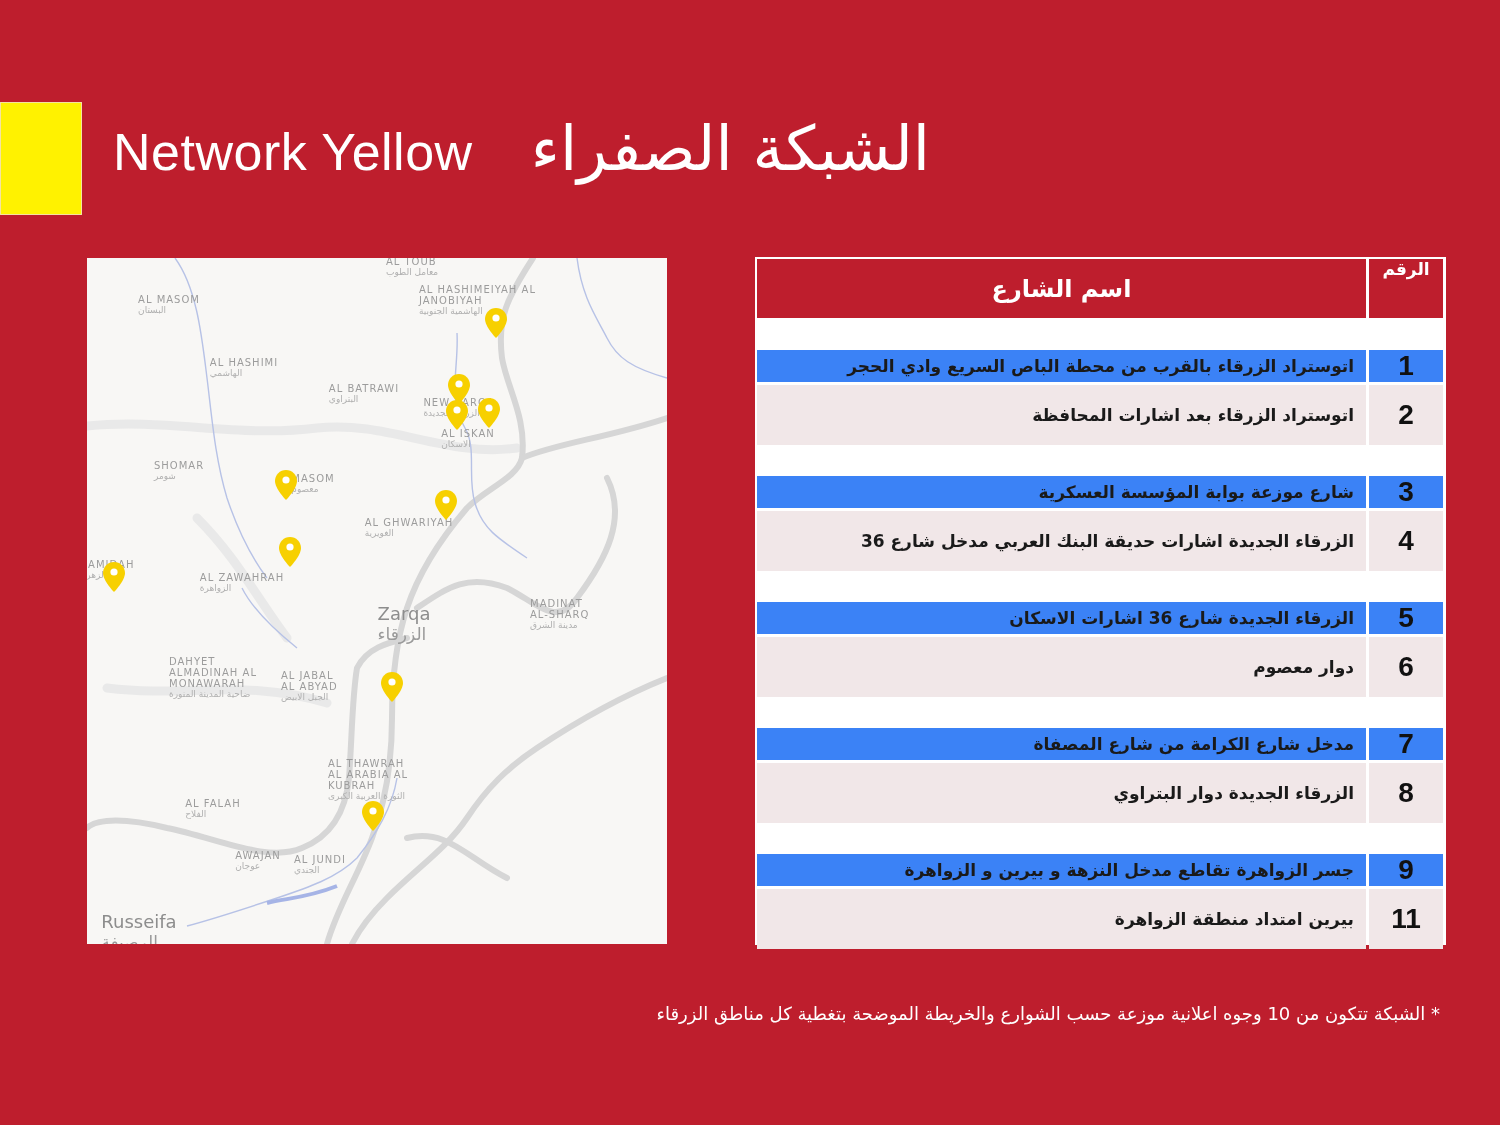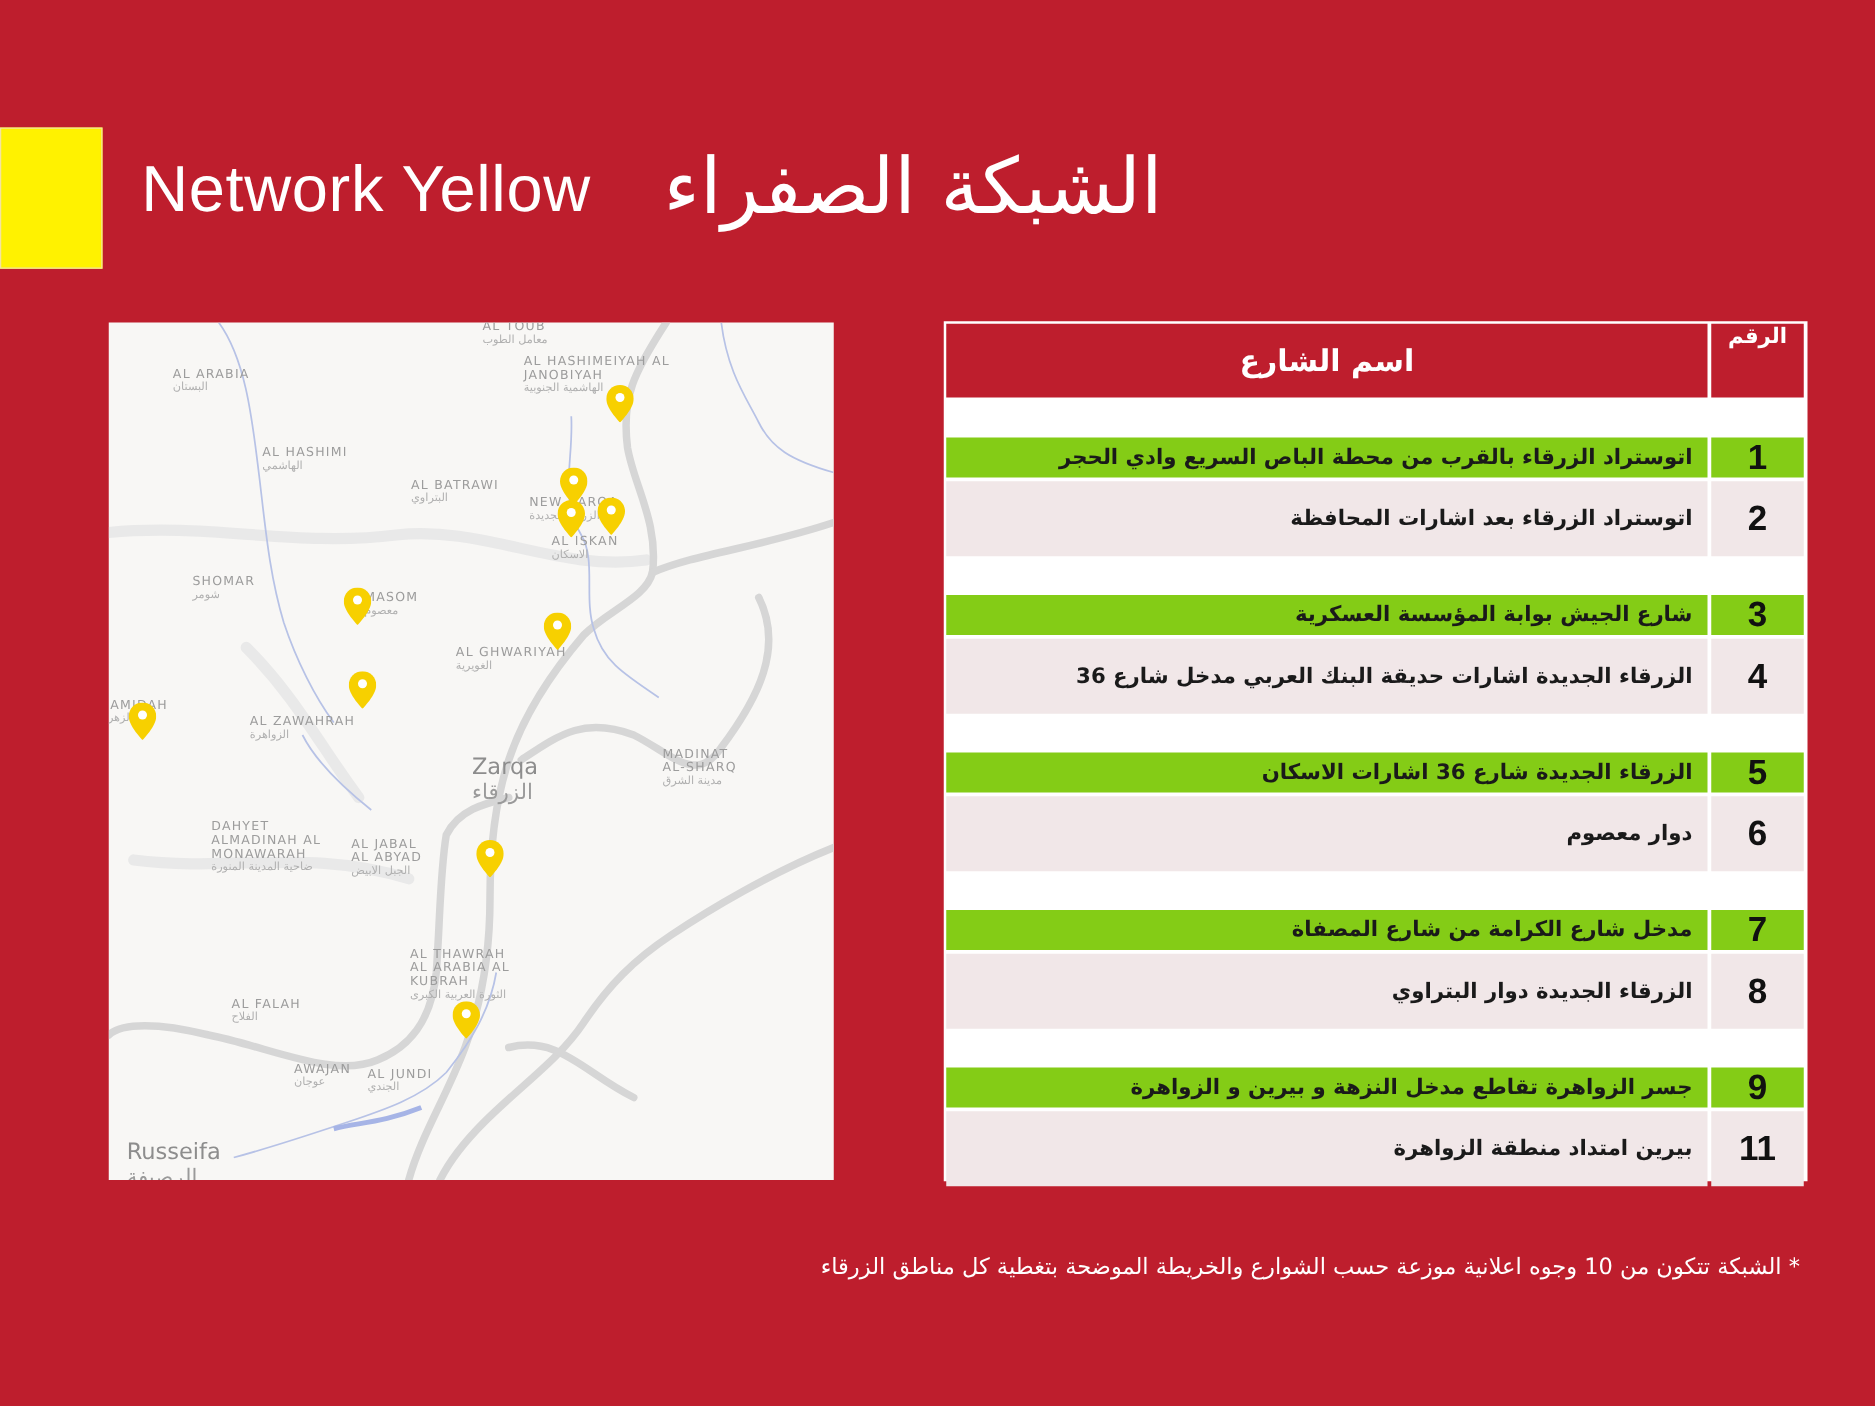--- a/index.html
+++ b/index.html
@@ -48,21 +48,21 @@
       width: 74px; margin-left: 3px; display: flex; align-items: center; justify-content: center;
       font-family: "Liberation Sans", sans-serif; font-weight: bold; font-size: 28px; color: #111;
     }
     .cell-name {
       flex: 1; display: flex; align-items: center; justify-content: flex-start; direction: rtl;
       padding-right: 12px; font-family: "DejaVu Sans", sans-serif; font-weight: bold; font-size: 17px; color: #1a1a1a;
     }
     .t-row.head .cell-num, .t-row.head .cell-name { background: #be1e2d; color: #ffffff; }
     .t-row.head .cell-name { justify-content: center; padding-right: 0; font-size: 24px; }
     .t-row.head .cell-num { font-family: "DejaVu Sans", sans-serif; font-size: 17px; align-items: flex-start; box-sizing: border-box; }
-    .t-row.odd .cell-num, .t-row.odd .cell-name { background: #84cc16; margin-top: 28px; }
+    .t-row.odd .cell-num, .t-row.odd .cell-name { background: #3b82f6; margin-top: 28px; }
     .t-row.even .cell-num, .t-row.even .cell-name { background: #f1e7e8; }
     .footnote {
       position: absolute; right: 60px; top: 1003px; direction: rtl; white-space: nowrap;
       font-family: "DejaVu Sans", sans-serif; font-size: 18px; color: #ffffff;
     }
   </style>
 </head>
 <body>
 
 <div class="yellow-square"></div>
@@ -96,21 +96,21 @@
       <path d="M490 0 C495 40 510 60 520 80 C530 100 545 110 580 120"></path>
       <path d="M155 330 C165 350 185 370 210 390"></path>
       <path d="M310 520 C305 550 290 575 270 600 C250 620 220 630 190 640 C160 650 130 660 100 668"></path>
       <path d="M262 0 L262 686" stroke="none"></path>
     </g>
     <path d="M250 628 C220 640 200 640 180 645" fill="none" stroke="#a6b4e6" stroke-width="4"></path>
   </svg>
 
   <div class="map-labels">
     <div class="map-label" style="left:325px;top:-2px"><span>AL TOUB</span><span class="ar">معامل الطوب</span></div>
-    <div class="map-label" style="left:82px;top:36px"><span>AL ARABIA</span><span class="ar">البستان</span></div>
+    <div class="map-label" style="left:82px;top:36px"><span>AL MASOM</span><span class="ar">البستان</span></div>
     <div class="map-label" style="left:392px;top:26px;white-space:normal;width:120px"><span>AL HASHIMEIYAH AL JANOBIYAH</span><span class="ar">الهاشمية الجنوبية</span></div>
     <div class="map-label" style="left:157px;top:99px"><span>AL HASHIMI</span><span class="ar">الهاشمي</span></div>
     <div class="map-label" style="left:277px;top:125px"><span>AL BATRAWI</span><span class="ar">البتراوي</span></div>
     <div class="map-label" style="left:372px;top:139px"><span>NEW ZARQA</span><span class="ar">الزرقاء الجديدة</span></div>
     <div class="map-label" style="left:381px;top:170px"><span>AL ISKAN</span><span class="ar">الاسكان</span></div>
     <div class="map-label" style="left:92px;top:202px"><span>SHOMAR</span><span class="ar">شومر</span></div>
     <div class="map-label" style="left:226px;top:215px"><span>MASOM</span><span class="ar">معصوم</span></div>
     <div class="map-label" style="left:322px;top:259px"><span>AL GHWARIYAH</span><span class="ar">الغويرية</span></div>
     <div class="map-label" style="left:20px;top:301px"><span>HAMIDAH</span><span class="ar">الزهراء</span></div>
     <div class="map-label" style="left:155px;top:314px"><span>AL ZAWAHRAH</span><span class="ar">الزواهرة</span></div>
@@ -175,21 +175,21 @@
   <div class="t-row odd">
     <div class="cell-num">1</div>
     <div class="cell-name">اتوستراد الزرقاء بالقرب من محطة الباص السريع وادي الحجر</div>
   </div>
   <div class="t-row even">
     <div class="cell-num">2</div>
     <div class="cell-name">اتوستراد الزرقاء بعد اشارات المحافظة</div>
   </div>
   <div class="t-row odd">
     <div class="cell-num">3</div>
-    <div class="cell-name">شارع الجيش بوابة المؤسسة العسكرية</div>
+    <div class="cell-name">شارع موزعة بوابة المؤسسة العسكرية</div>
   </div>
   <div class="t-row even">
     <div class="cell-num">4</div>
     <div class="cell-name">الزرقاء الجديدة اشارات حديقة البنك العربي مدخل شارع 36</div>
   </div>
   <div class="t-row odd">
     <div class="cell-num">5</div>
     <div class="cell-name">الزرقاء الجديدة  شارع 36 اشارات الاسكان</div>
   </div>
   <div class="t-row even">

